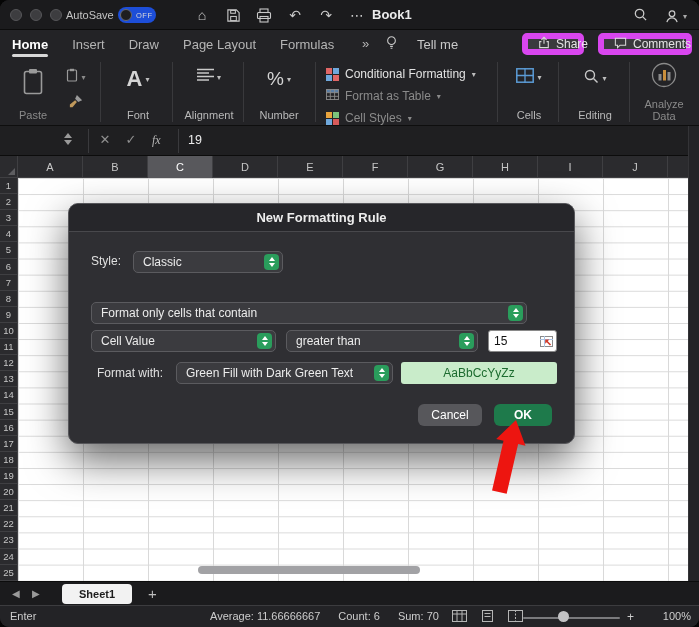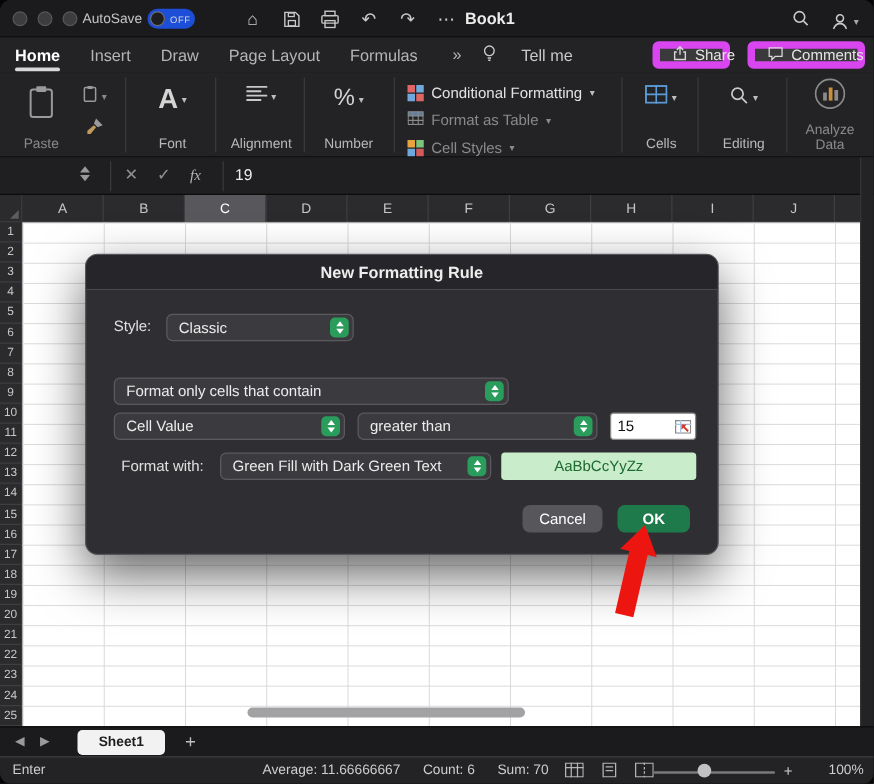--- a/index.html
+++ b/index.html
@@ -91,21 +91,21 @@
   .lbl{font-size:12px;color:#e0e0e0;}
   .dd{position:absolute;height:22px;background:#3b3b3f;border:1px solid #5b5b5f;border-radius:5px;display:flex;align-items:center;
       padding:0 24px 0 9px;font-size:12px;color:#ececec;white-space:nowrap;overflow:hidden;}
   .stepper{position:absolute;right:3px;top:2px;width:15px;height:16px;border-radius:4px;background:var(--dropdown-accent,#2a9d5c);
            display:flex;flex-direction:column;align-items:center;justify-content:center;}
   .stepper i{display:block;width:0;height:0;border-left:3.5px solid transparent;border-right:3.5px solid transparent;}
   .stepper i.up{border-bottom:4px solid #fff;margin-bottom:2px;}
   .stepper i.dn{border-top:4px solid #fff;}
   .dd-style{left:64px;top:19px;width:150px;}
   .lbl-style{position:absolute;left:22px;top:22px;}
-  .dd-ruletype{left:22px;top:70px;width:316px;}
+  .dd-ruletype{left:22px;top:70px;width:436px;}
   .dd-operand{left:22px;top:98px;width:185px;}
   .dd-operator{left:217px;top:98px;width:192px;}
   .val-wrap{position:absolute;left:419px;top:98px;width:69px;height:22px;background:#ffffff;border:1px solid #8a8a8a;border-radius:3px;display:flex;align-items:center;}
   .val-input{width:46px;height:18px;border:none;outline:none;background:transparent;font-size:12px;color:#111;padding:0 0 0 5px;font-family:inherit;}
   .refedit{position:absolute;right:3px;top:5px;display:inline-flex;}
   .lbl-fw{position:absolute;left:28px;top:134px;}
   .dd-format{left:107px;top:130px;width:217px;}
   .preview{position:absolute;left:332px;top:130px;width:156px;height:22px;border-radius:3px;background:var(--preview-fill,#c9ecca);
            display:flex;align-items:center;justify-content:center;}
   .preview span{font-size:12px;color:var(--preview-text,#1c6b2f);}

